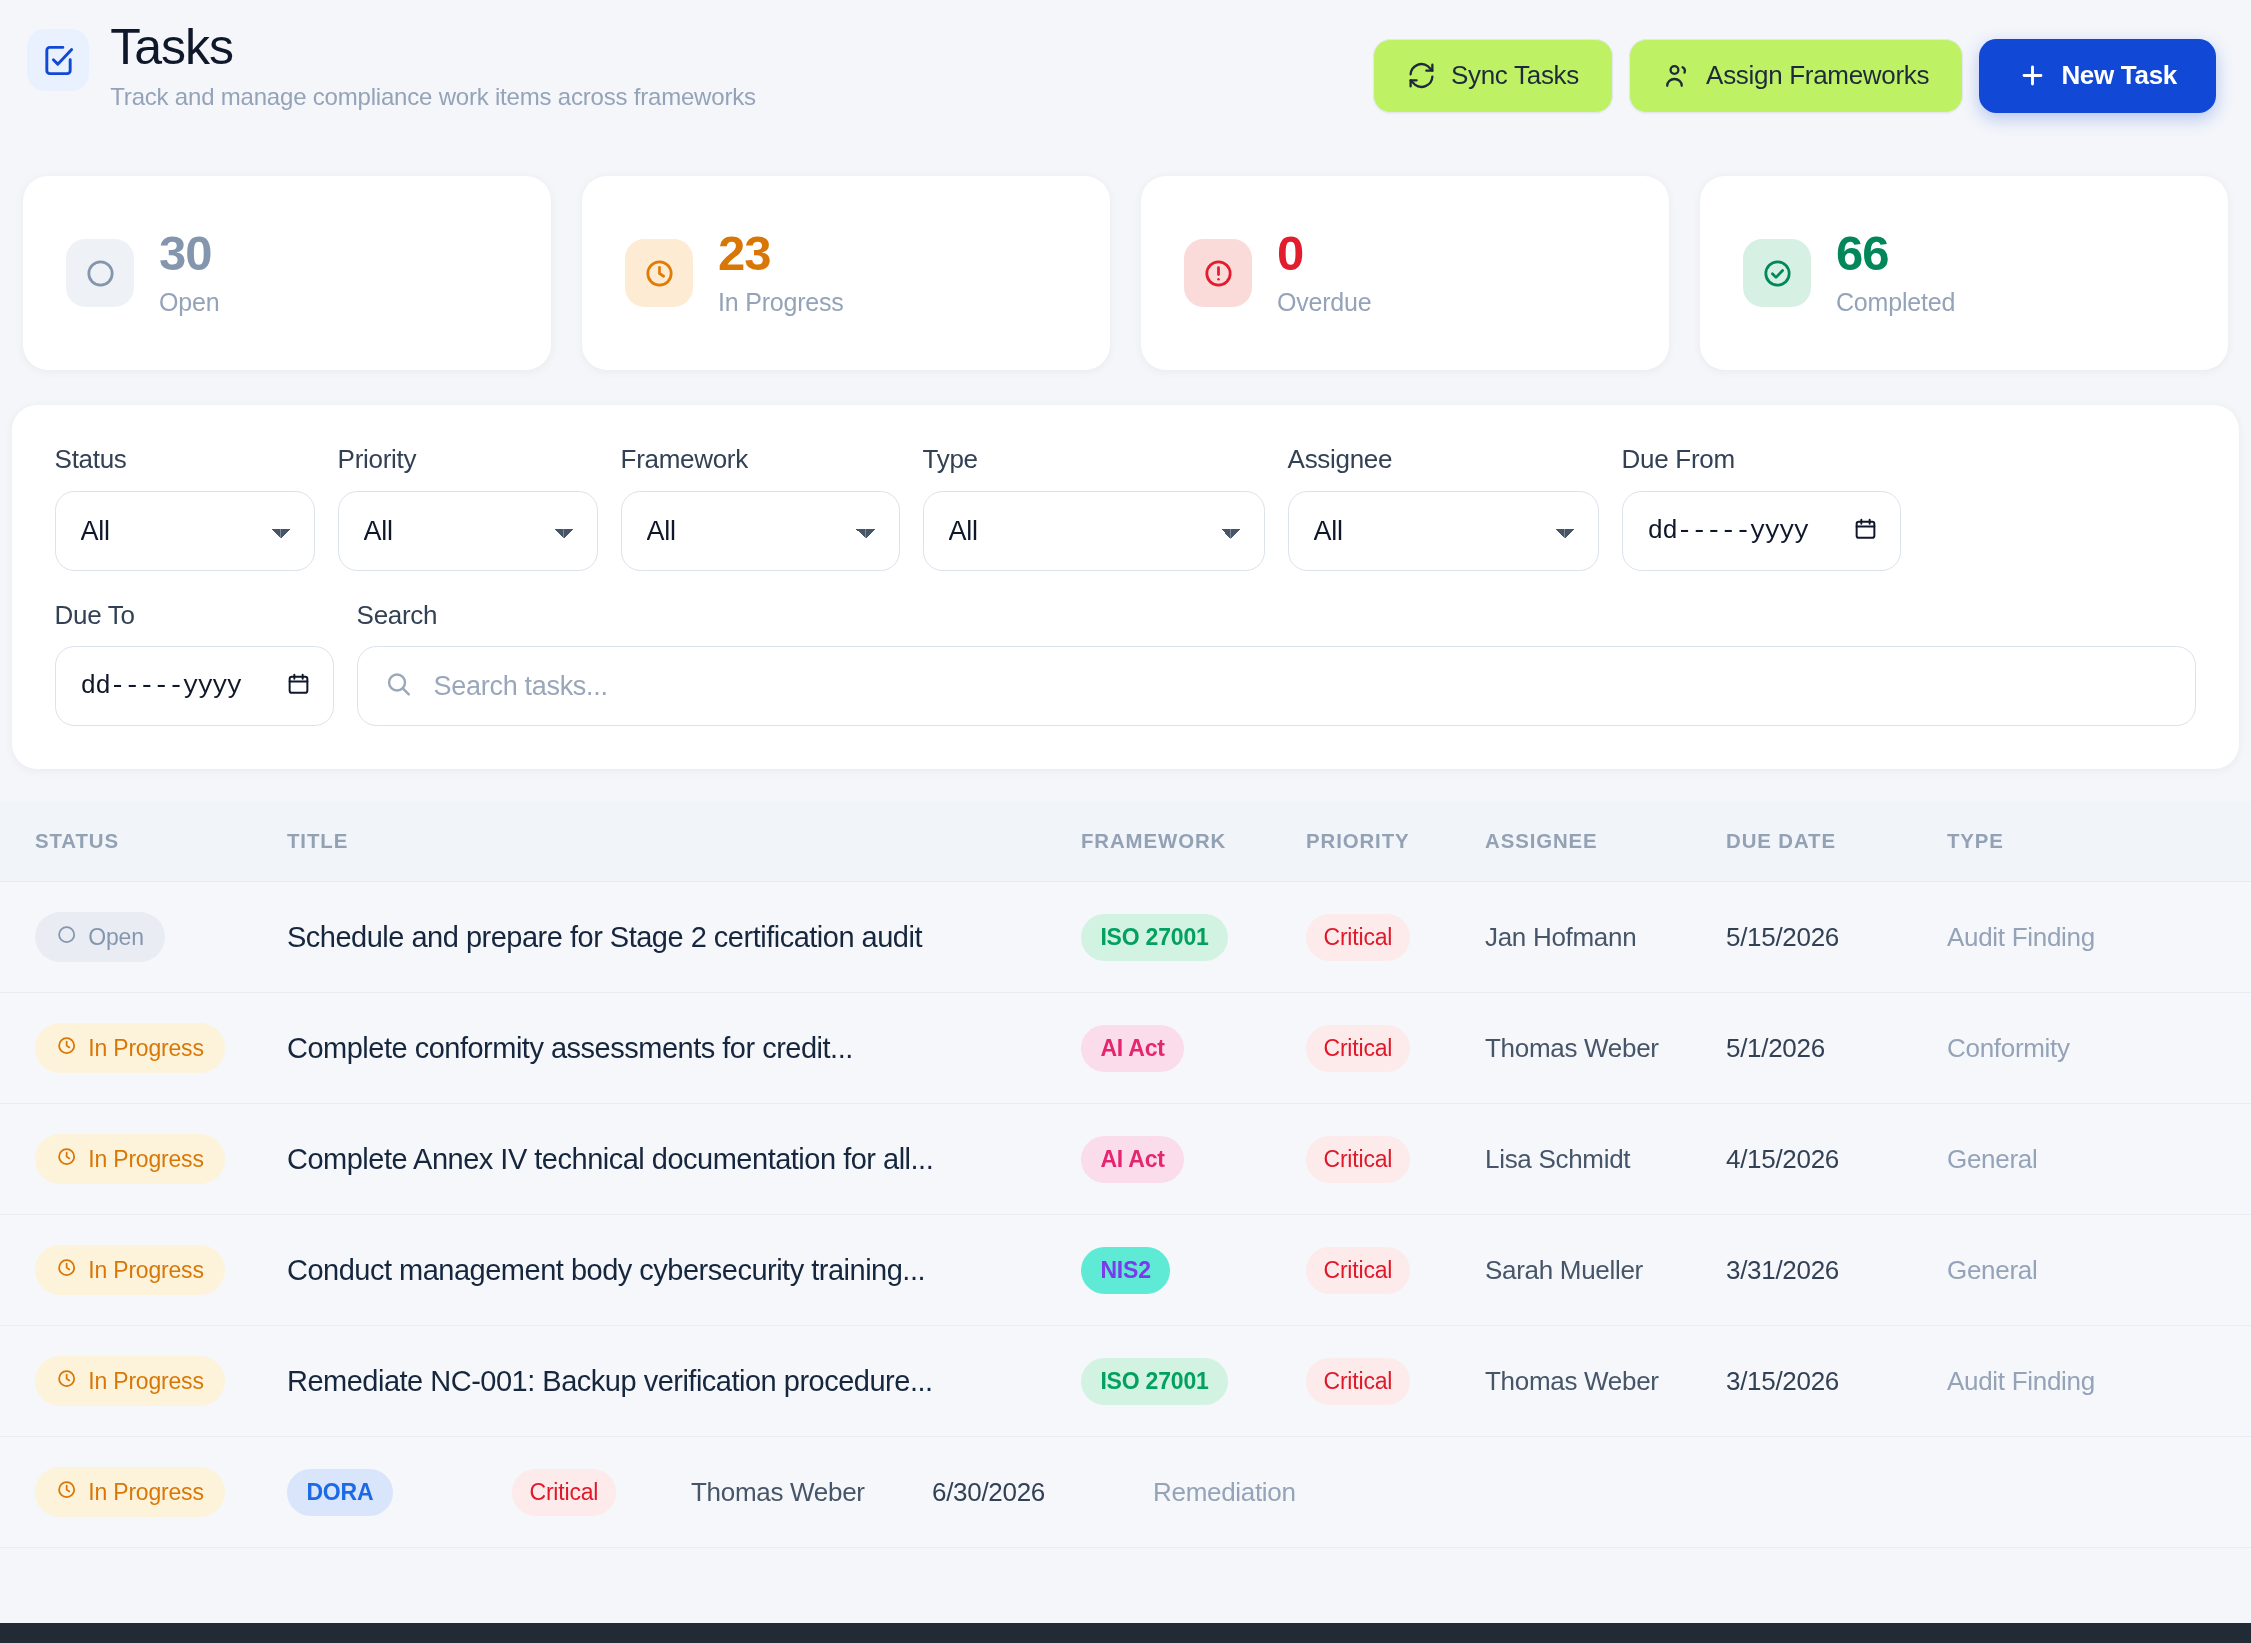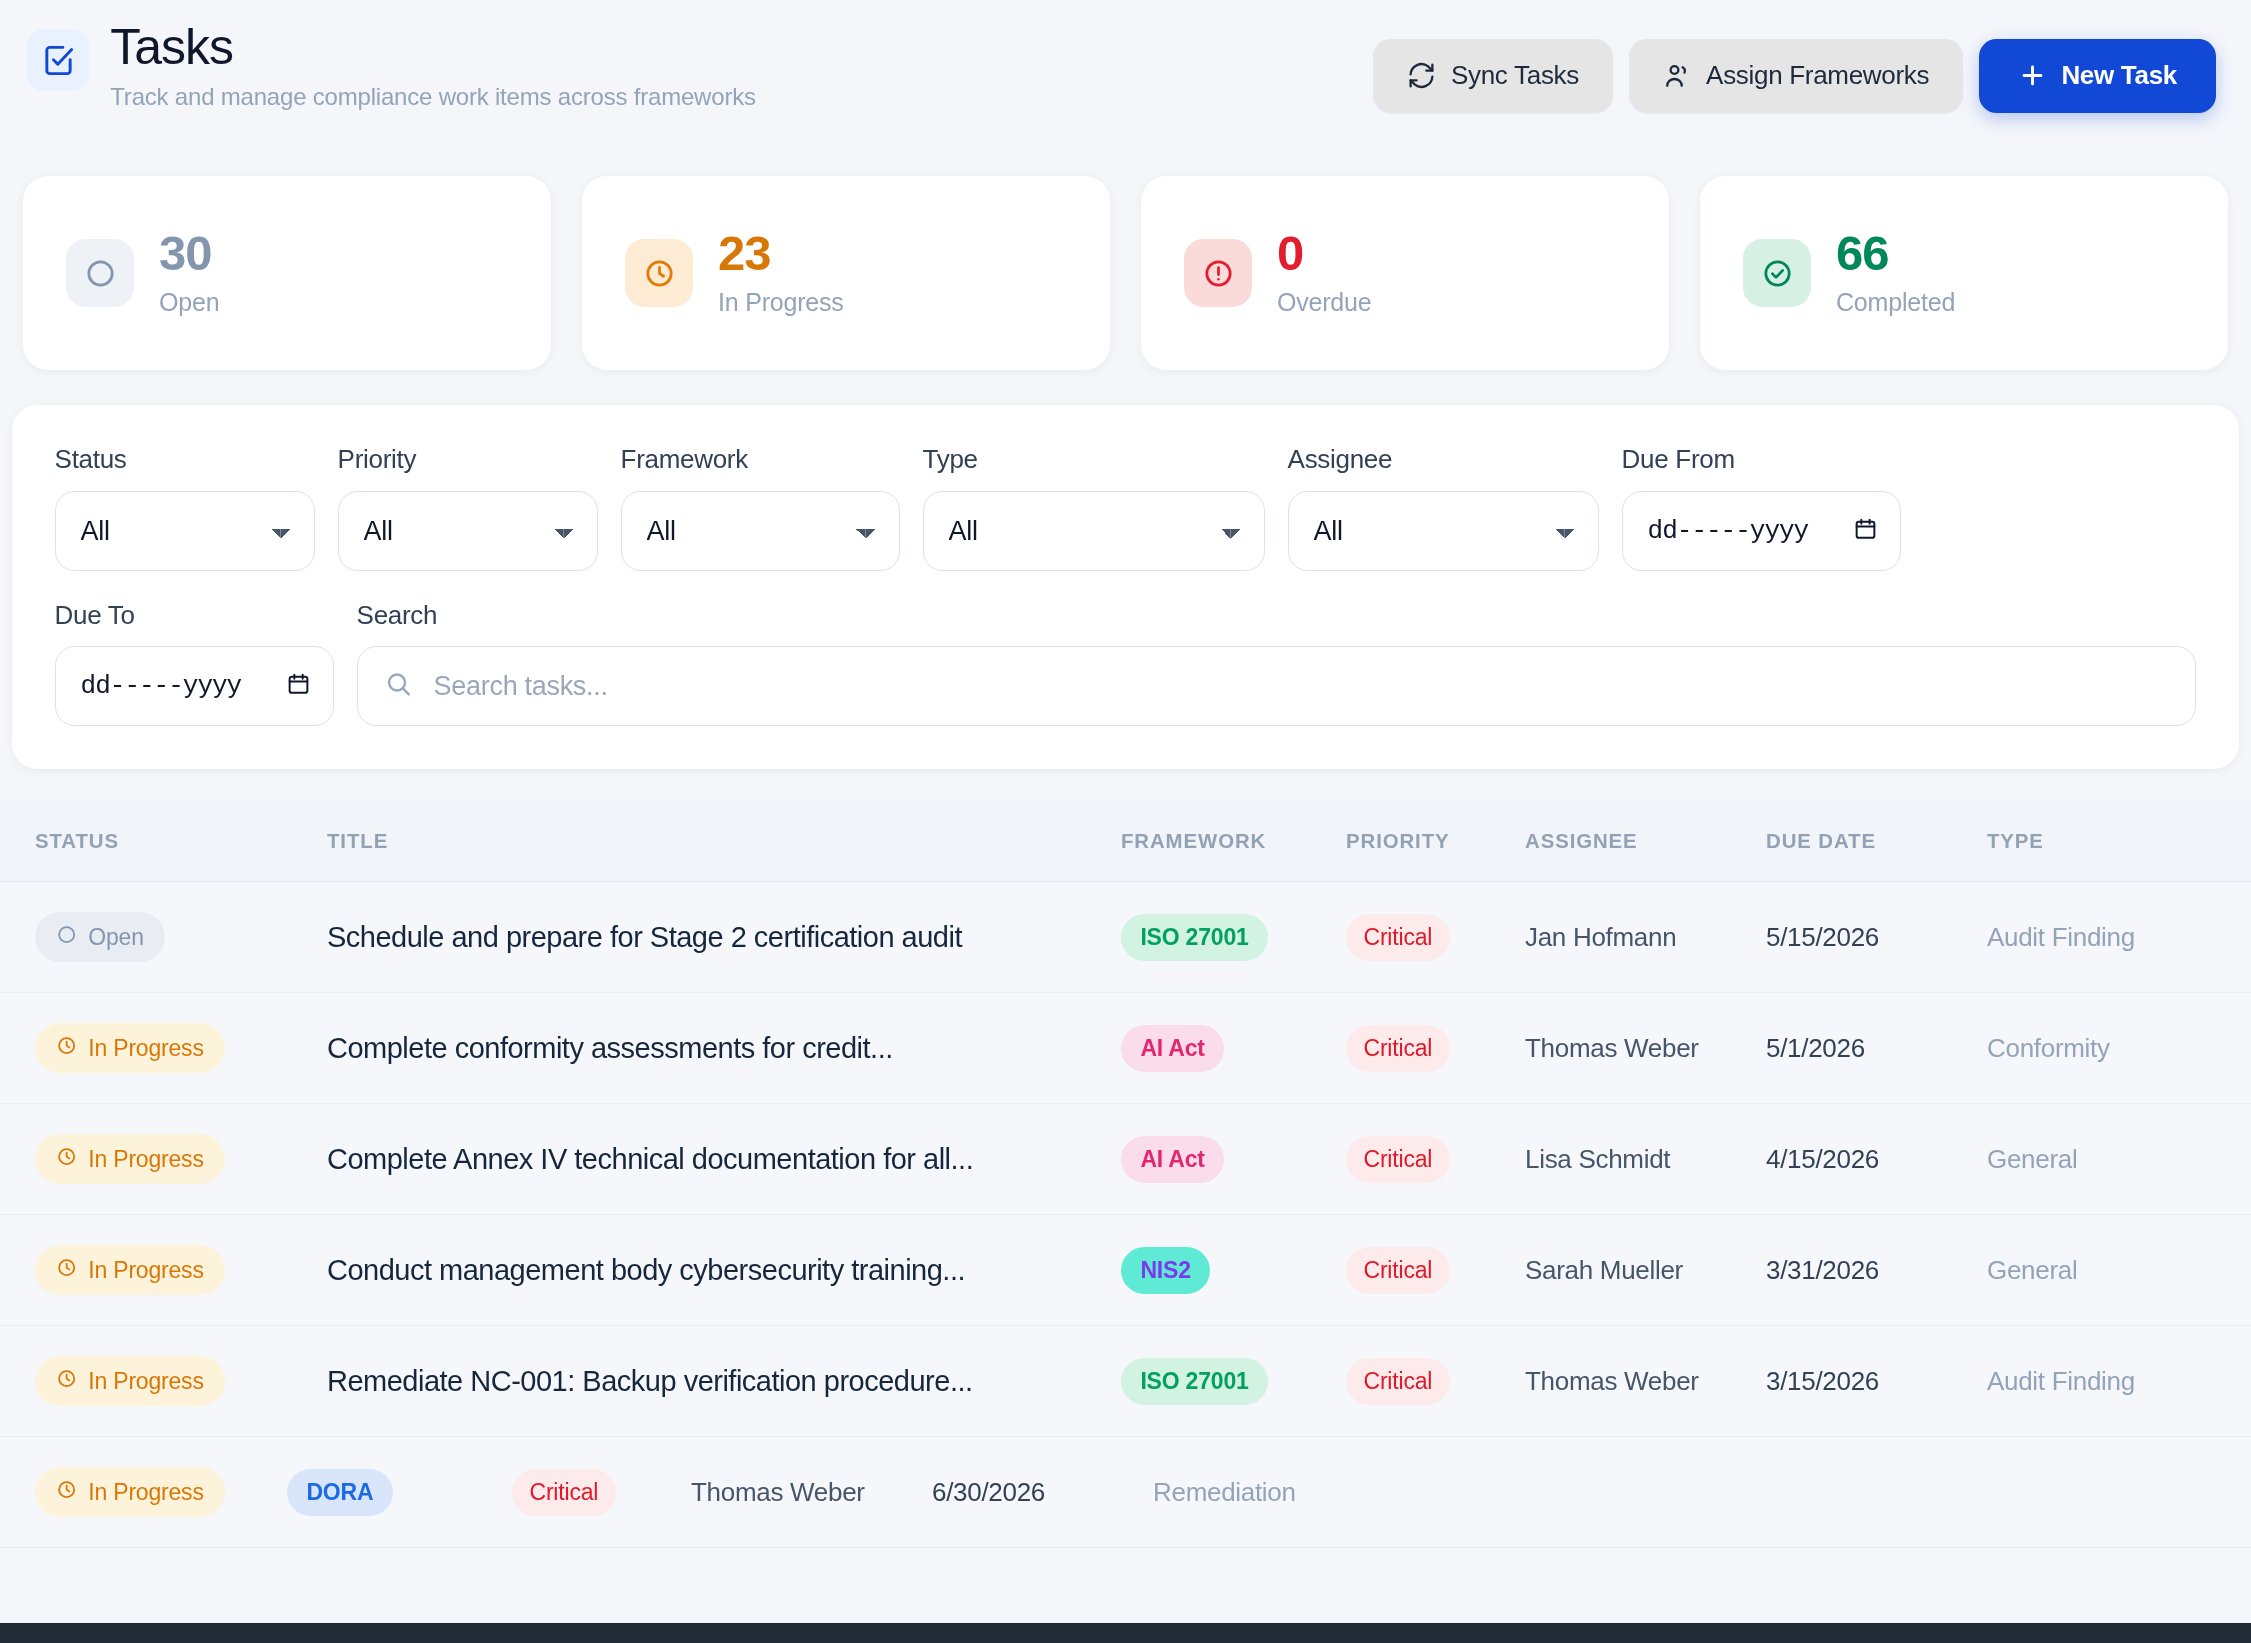--- a/index.html
+++ b/index.html
@@ -29,21 +29,21 @@
   }
   .page-sub { font-size: 24px; color: #94a3b8; margin-top: 7.8px; letter-spacing: -0.2px; }
 
   .header-actions { display: flex; align-items: center; gap: 15.5px; padding-top: 21.3px; }
   .btn {
     display: inline-flex; align-items: center; gap: 14.6px;
     height: 74px; padding: 0 33px; border-radius: 17.5px;
     font-size: 26px; letter-spacing: -0.3px; cursor: pointer; white-space: nowrap;
   }
   .btn-ghost {
-    background: #e5e5e5; border: 1.5px solid #e3e8f0; color: #1e293b;
+    background: #bef264; border: 1.5px solid #e3e8f0; color: #1e293b;
     box-shadow: 0 1px 1.9px rgba(16,24,40,.04);
     justify-content: space-between;
   }
   .btn-primary {
     background: #1149d6; border: none; color: #ffffff; font-weight: 600;
     box-shadow: 0 5.8px 17.5px rgba(17,73,214,.28);
     padding: 0 39px;
   }
   .btn svg { display: block; }
 
@@ -115,21 +115,21 @@
   }
   .trow {
     display: flex; align-items: center; min-height: 111px;
     border-bottom: 1.5px solid #e8edf4; background: #f5f7fb;
   }
   .th {
     font-size: 20.4px; letter-spacing: 0.9px; color: #93a1b5; font-weight: 600;
     text-transform: uppercase;
   }
   .c-status { width: 287px; padding-left: 35px; flex: 0 0 auto; }
-  .c-title  { width: 794px; padding-right: 10px; flex: 0 0 auto; margin-left: 40px; }
+  .c-title  { width: 794px; padding-right: 10px; flex: 0 0 auto; }
   .c-fw     { width: 225px; flex: 0 0 auto; }
   .c-prio   { width: 179px; flex: 0 0 auto; }
   .c-assign { width: 241px; padding-right: 17.5px; flex: 0 0 auto; }
   .c-due    { width: 221px; flex: 0 0 auto; }
   .c-type   { flex: 1 1 auto; }
 
   .title-txt { font-size: 29px; color: #16263c; letter-spacing: -0.5px; }
   .assign-txt { font-size: 26px; color: #475569; letter-spacing: -0.3px; line-height: 1.35; }
   .due-txt { font-size: 26px; color: #334155; letter-spacing: -0.3px; }
   .type-txt { font-size: 26px; color: #94a3b8; letter-spacing: -0.3px; }

